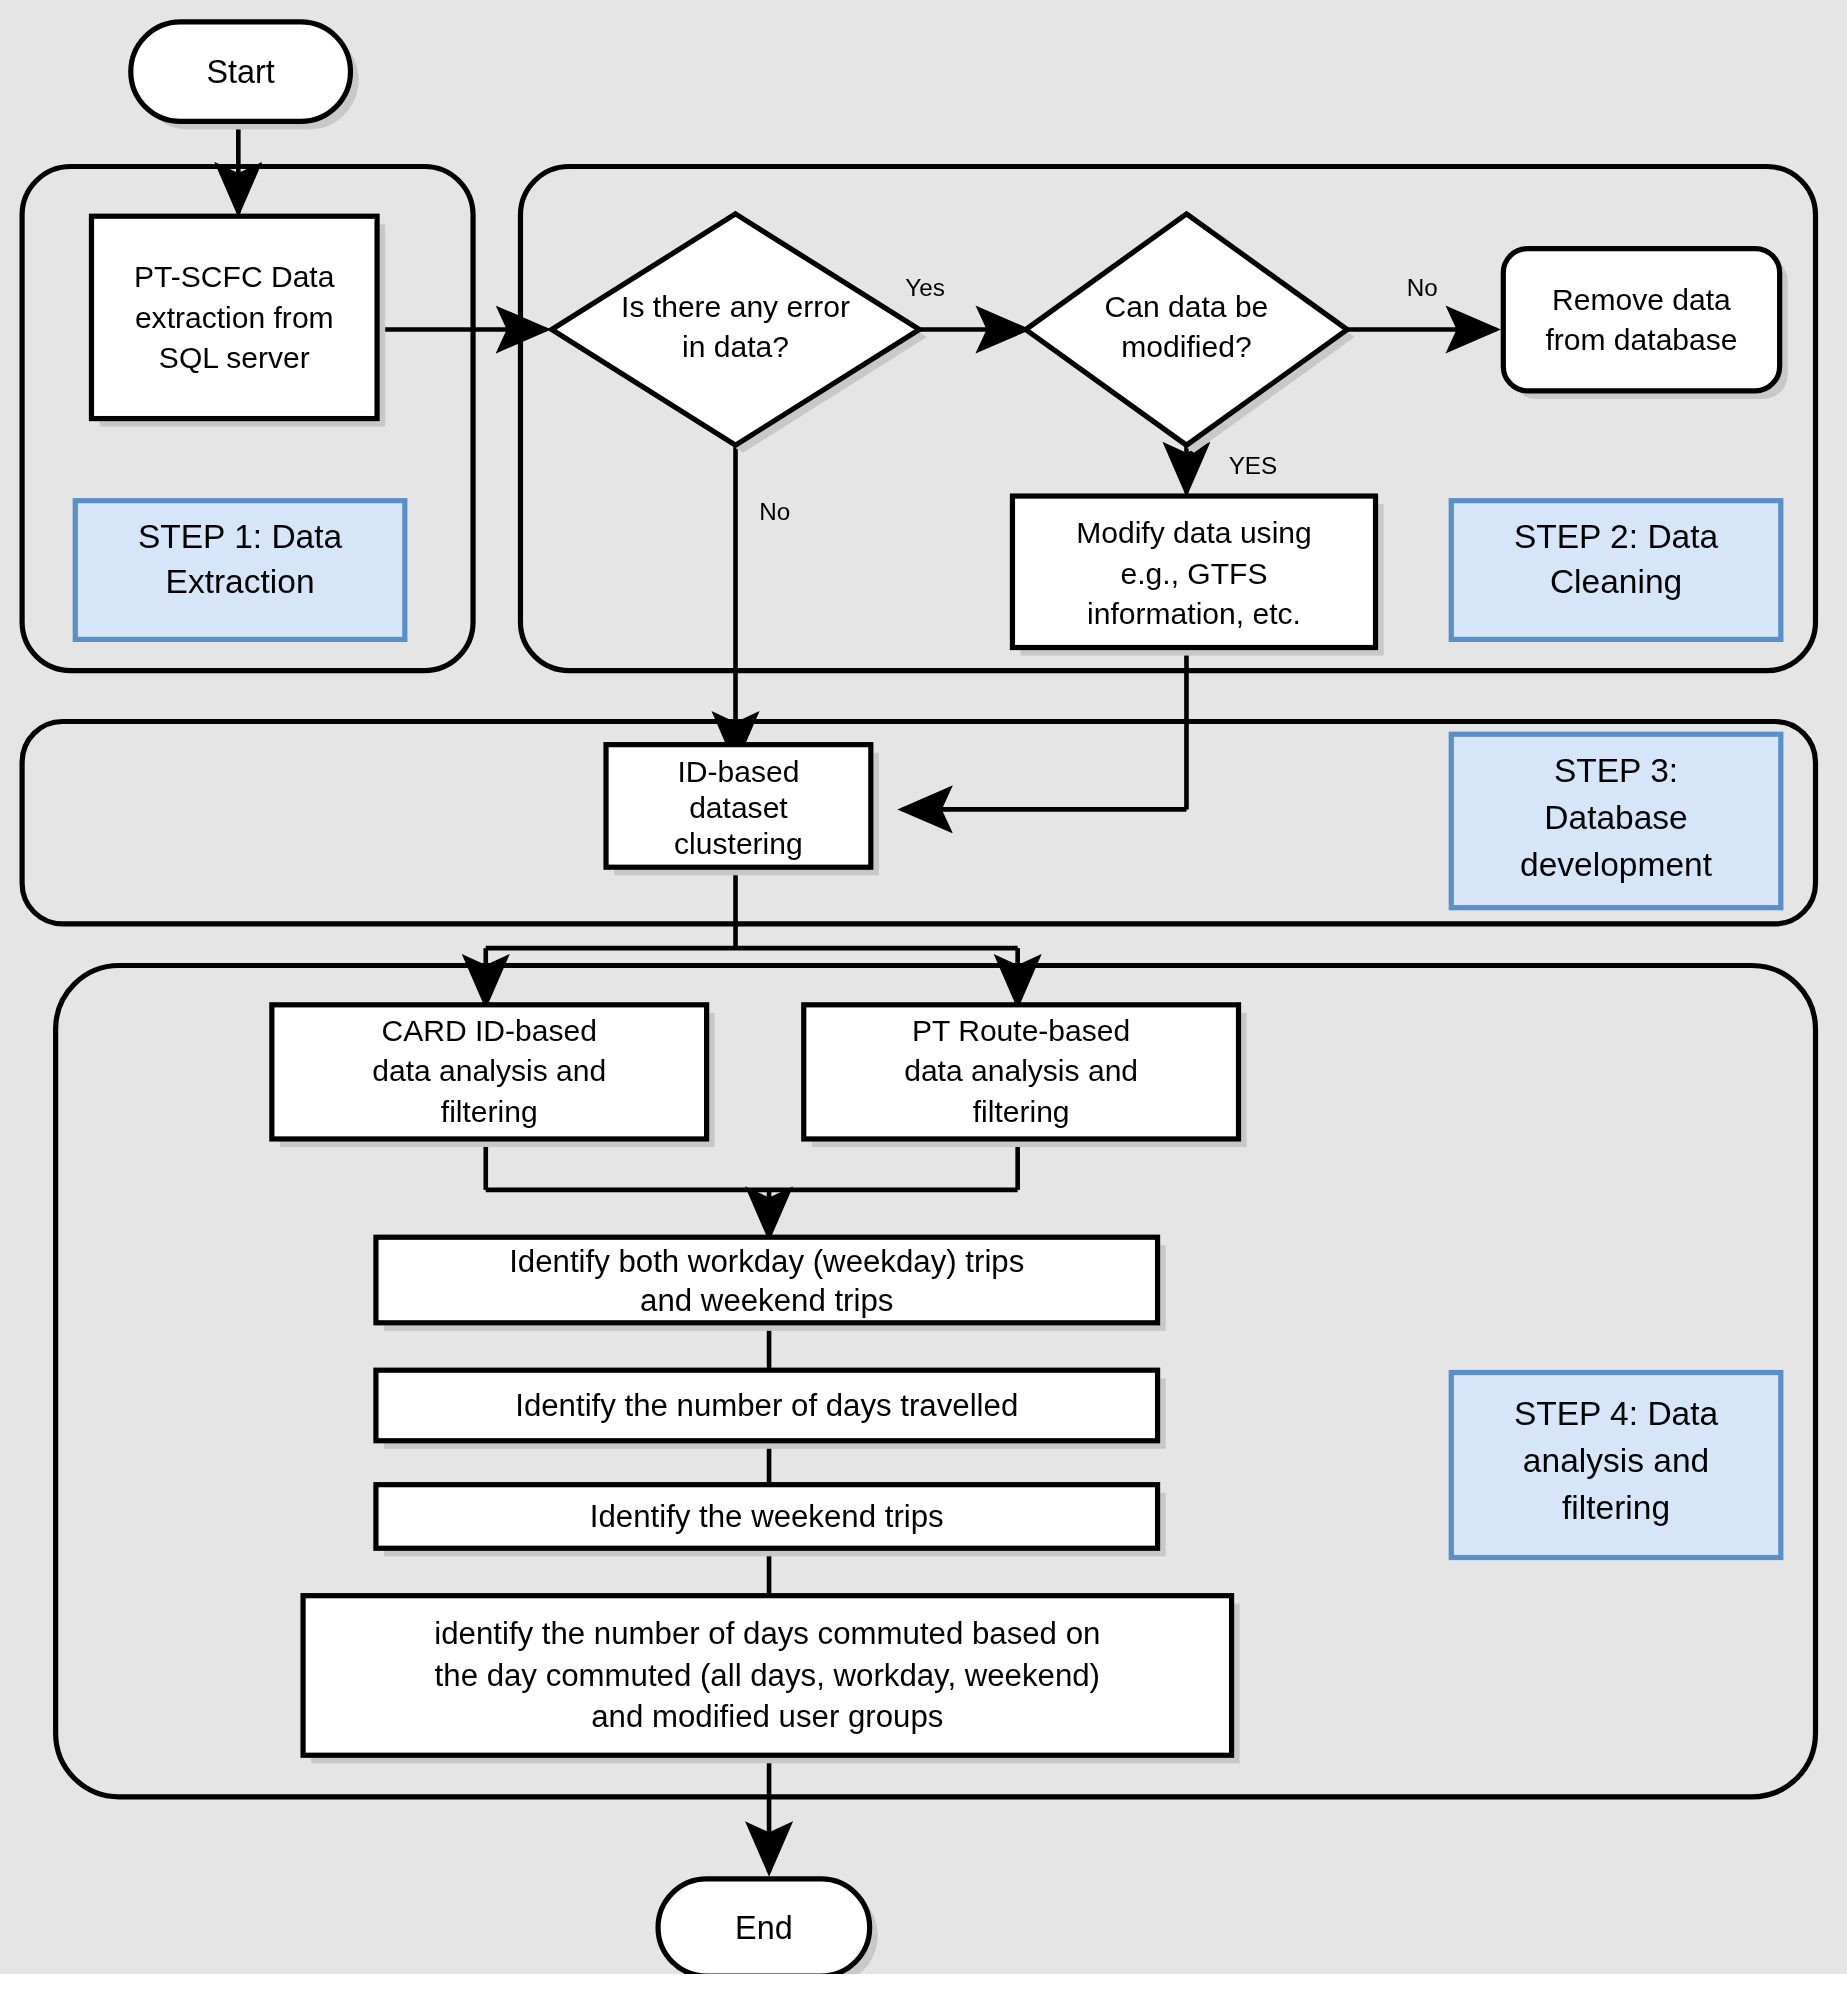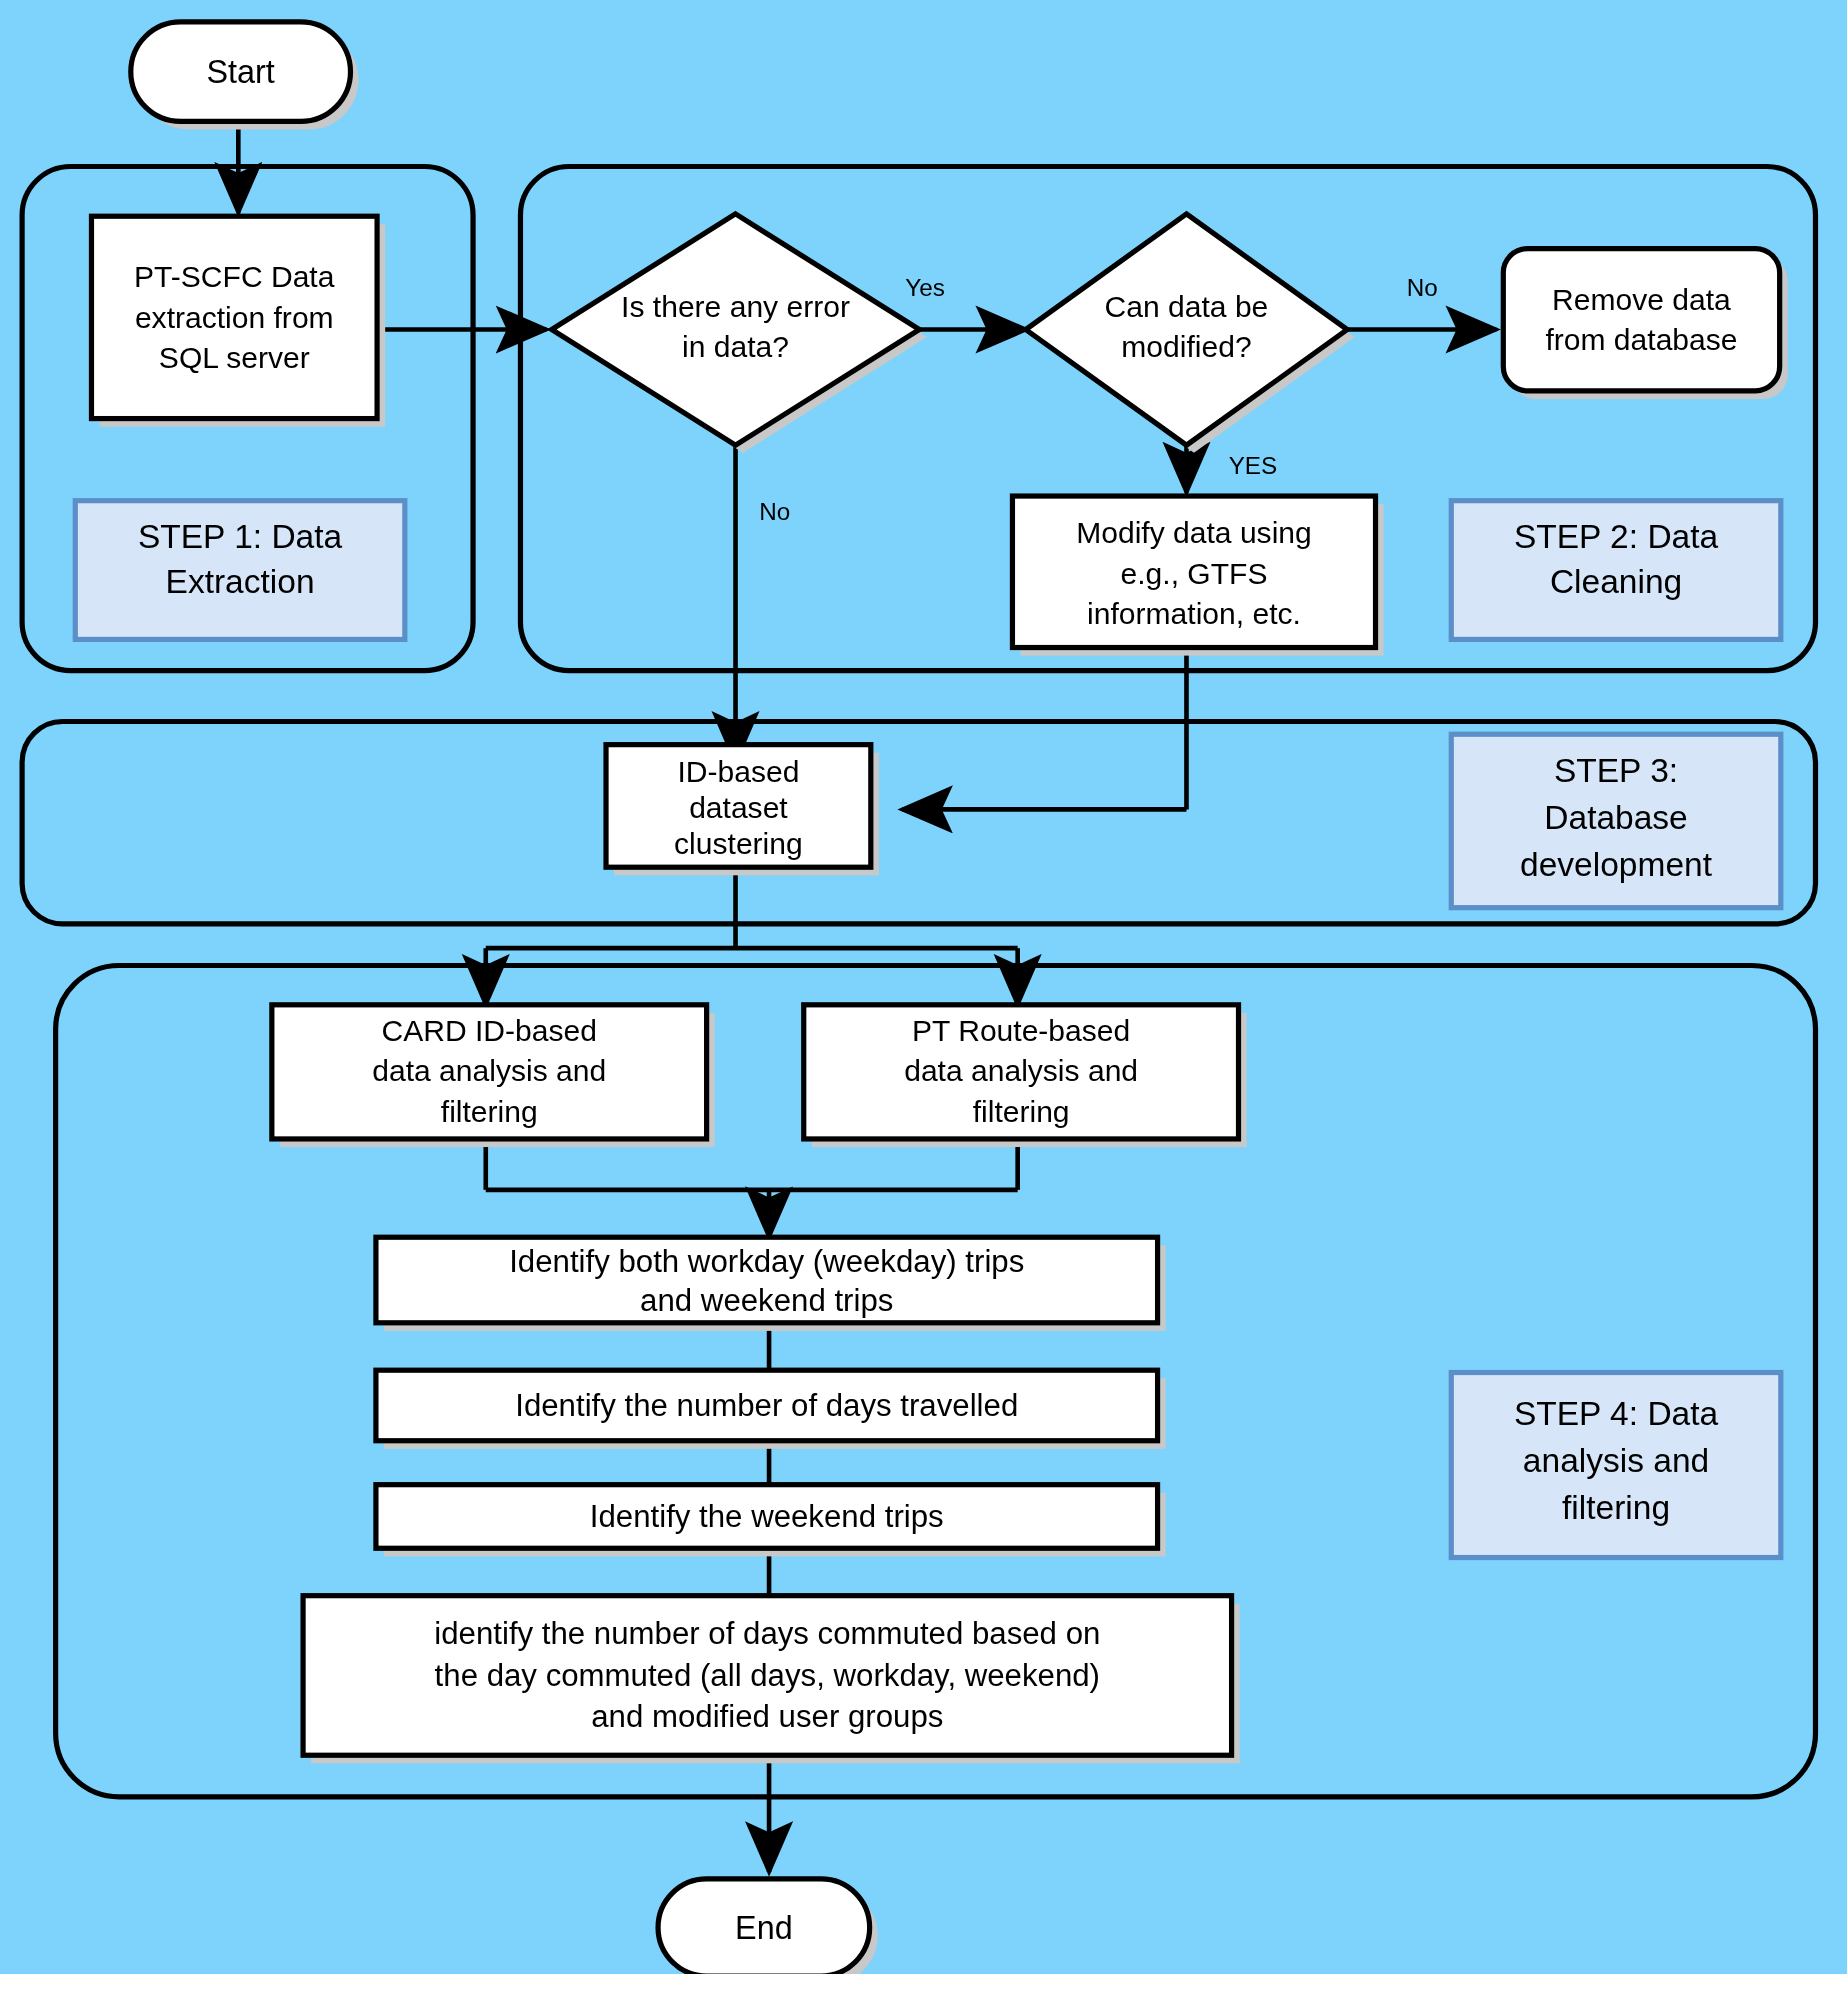--- a/index.html
+++ b/index.html
@@ -1,17 +1,17 @@
 <!DOCTYPE html>
 <html style="font-size:9.2px"><head>
 <meta charset="utf-8">
 <style>
   html,body{margin:0;padding:0;background:#ffffff;}
   body{font-family:"Liberation Sans","DejaVu Sans",sans-serif;}
-  #stage{position:relative;width:1848px;height:1974px;background:#7dd3fc;overflow:hidden;}
+  #stage{position:relative;width:1848px;height:1974px;background:#e5e5e5;overflow:hidden;}
   svg{display:block;}
   text{font-family:"Liberation Sans","DejaVu Sans",sans-serif;fill:#000;}
   .nodetext{font-size:52px;}
   .steptext{font-size:58px;}
   .termtext{font-size:56px;}
   .edgelabel{font-size:42px;}
   .bigtext{font-size:54px;}
 </style>
 </head>
 <body>

